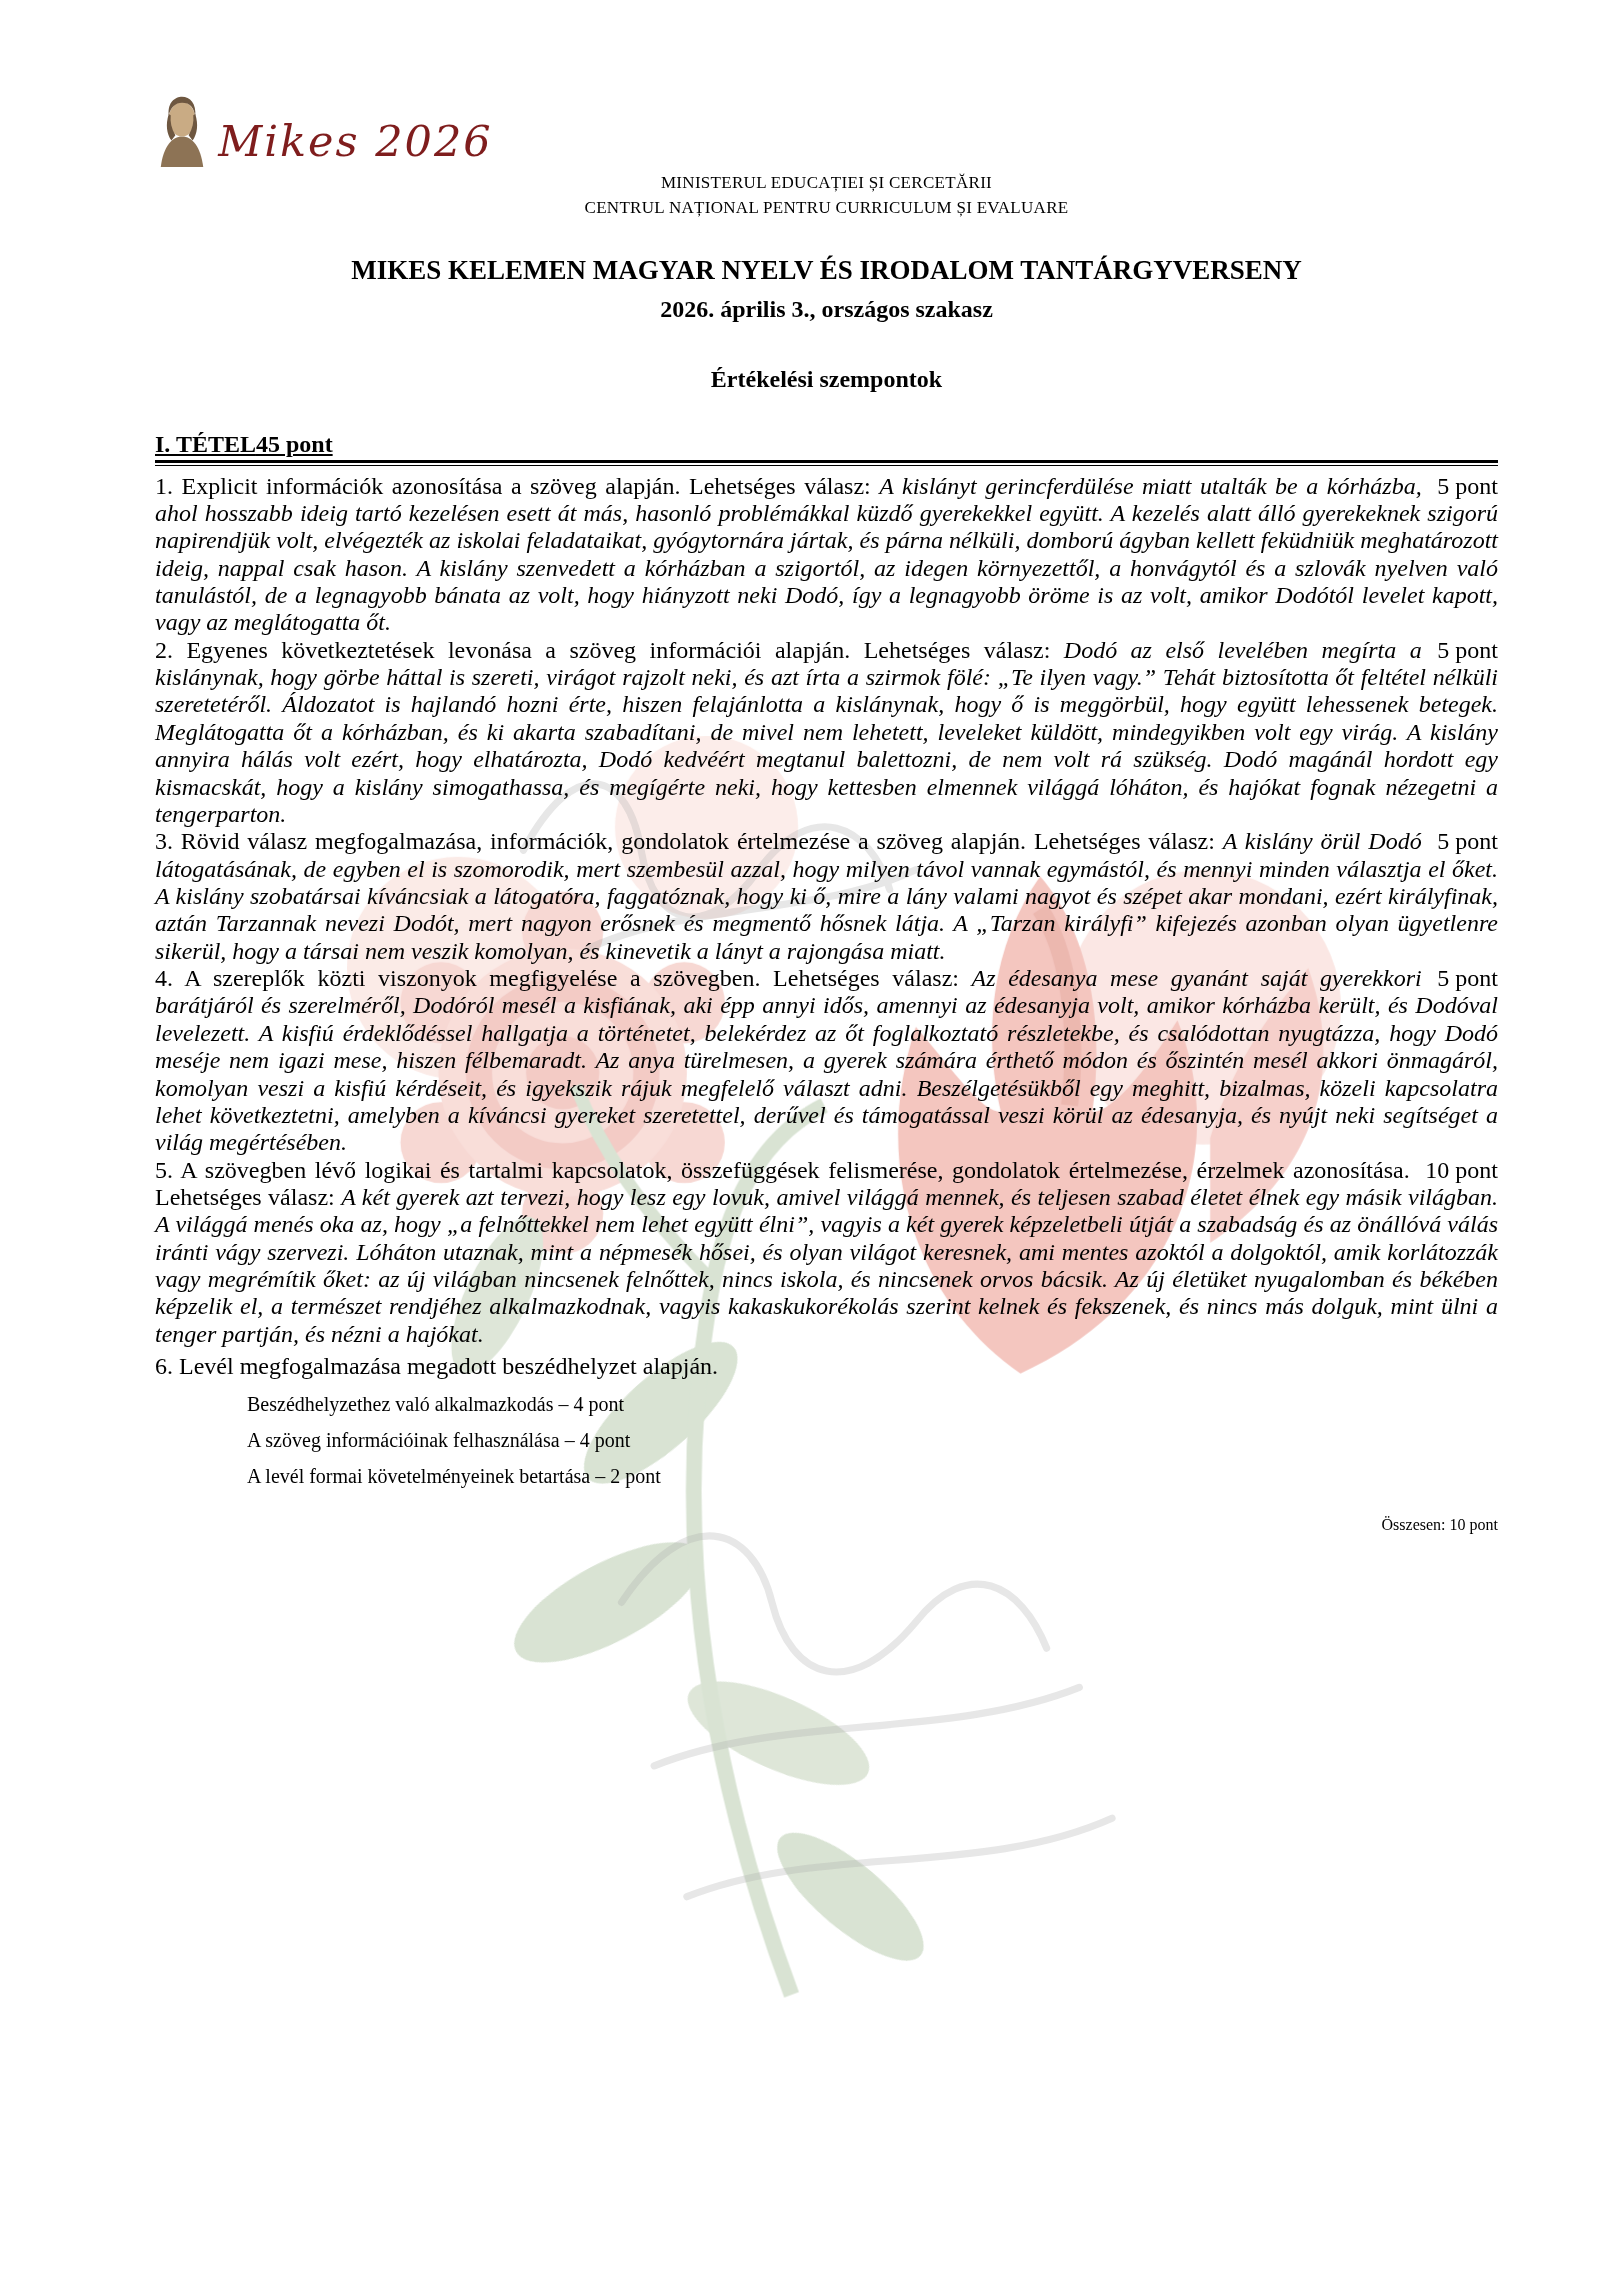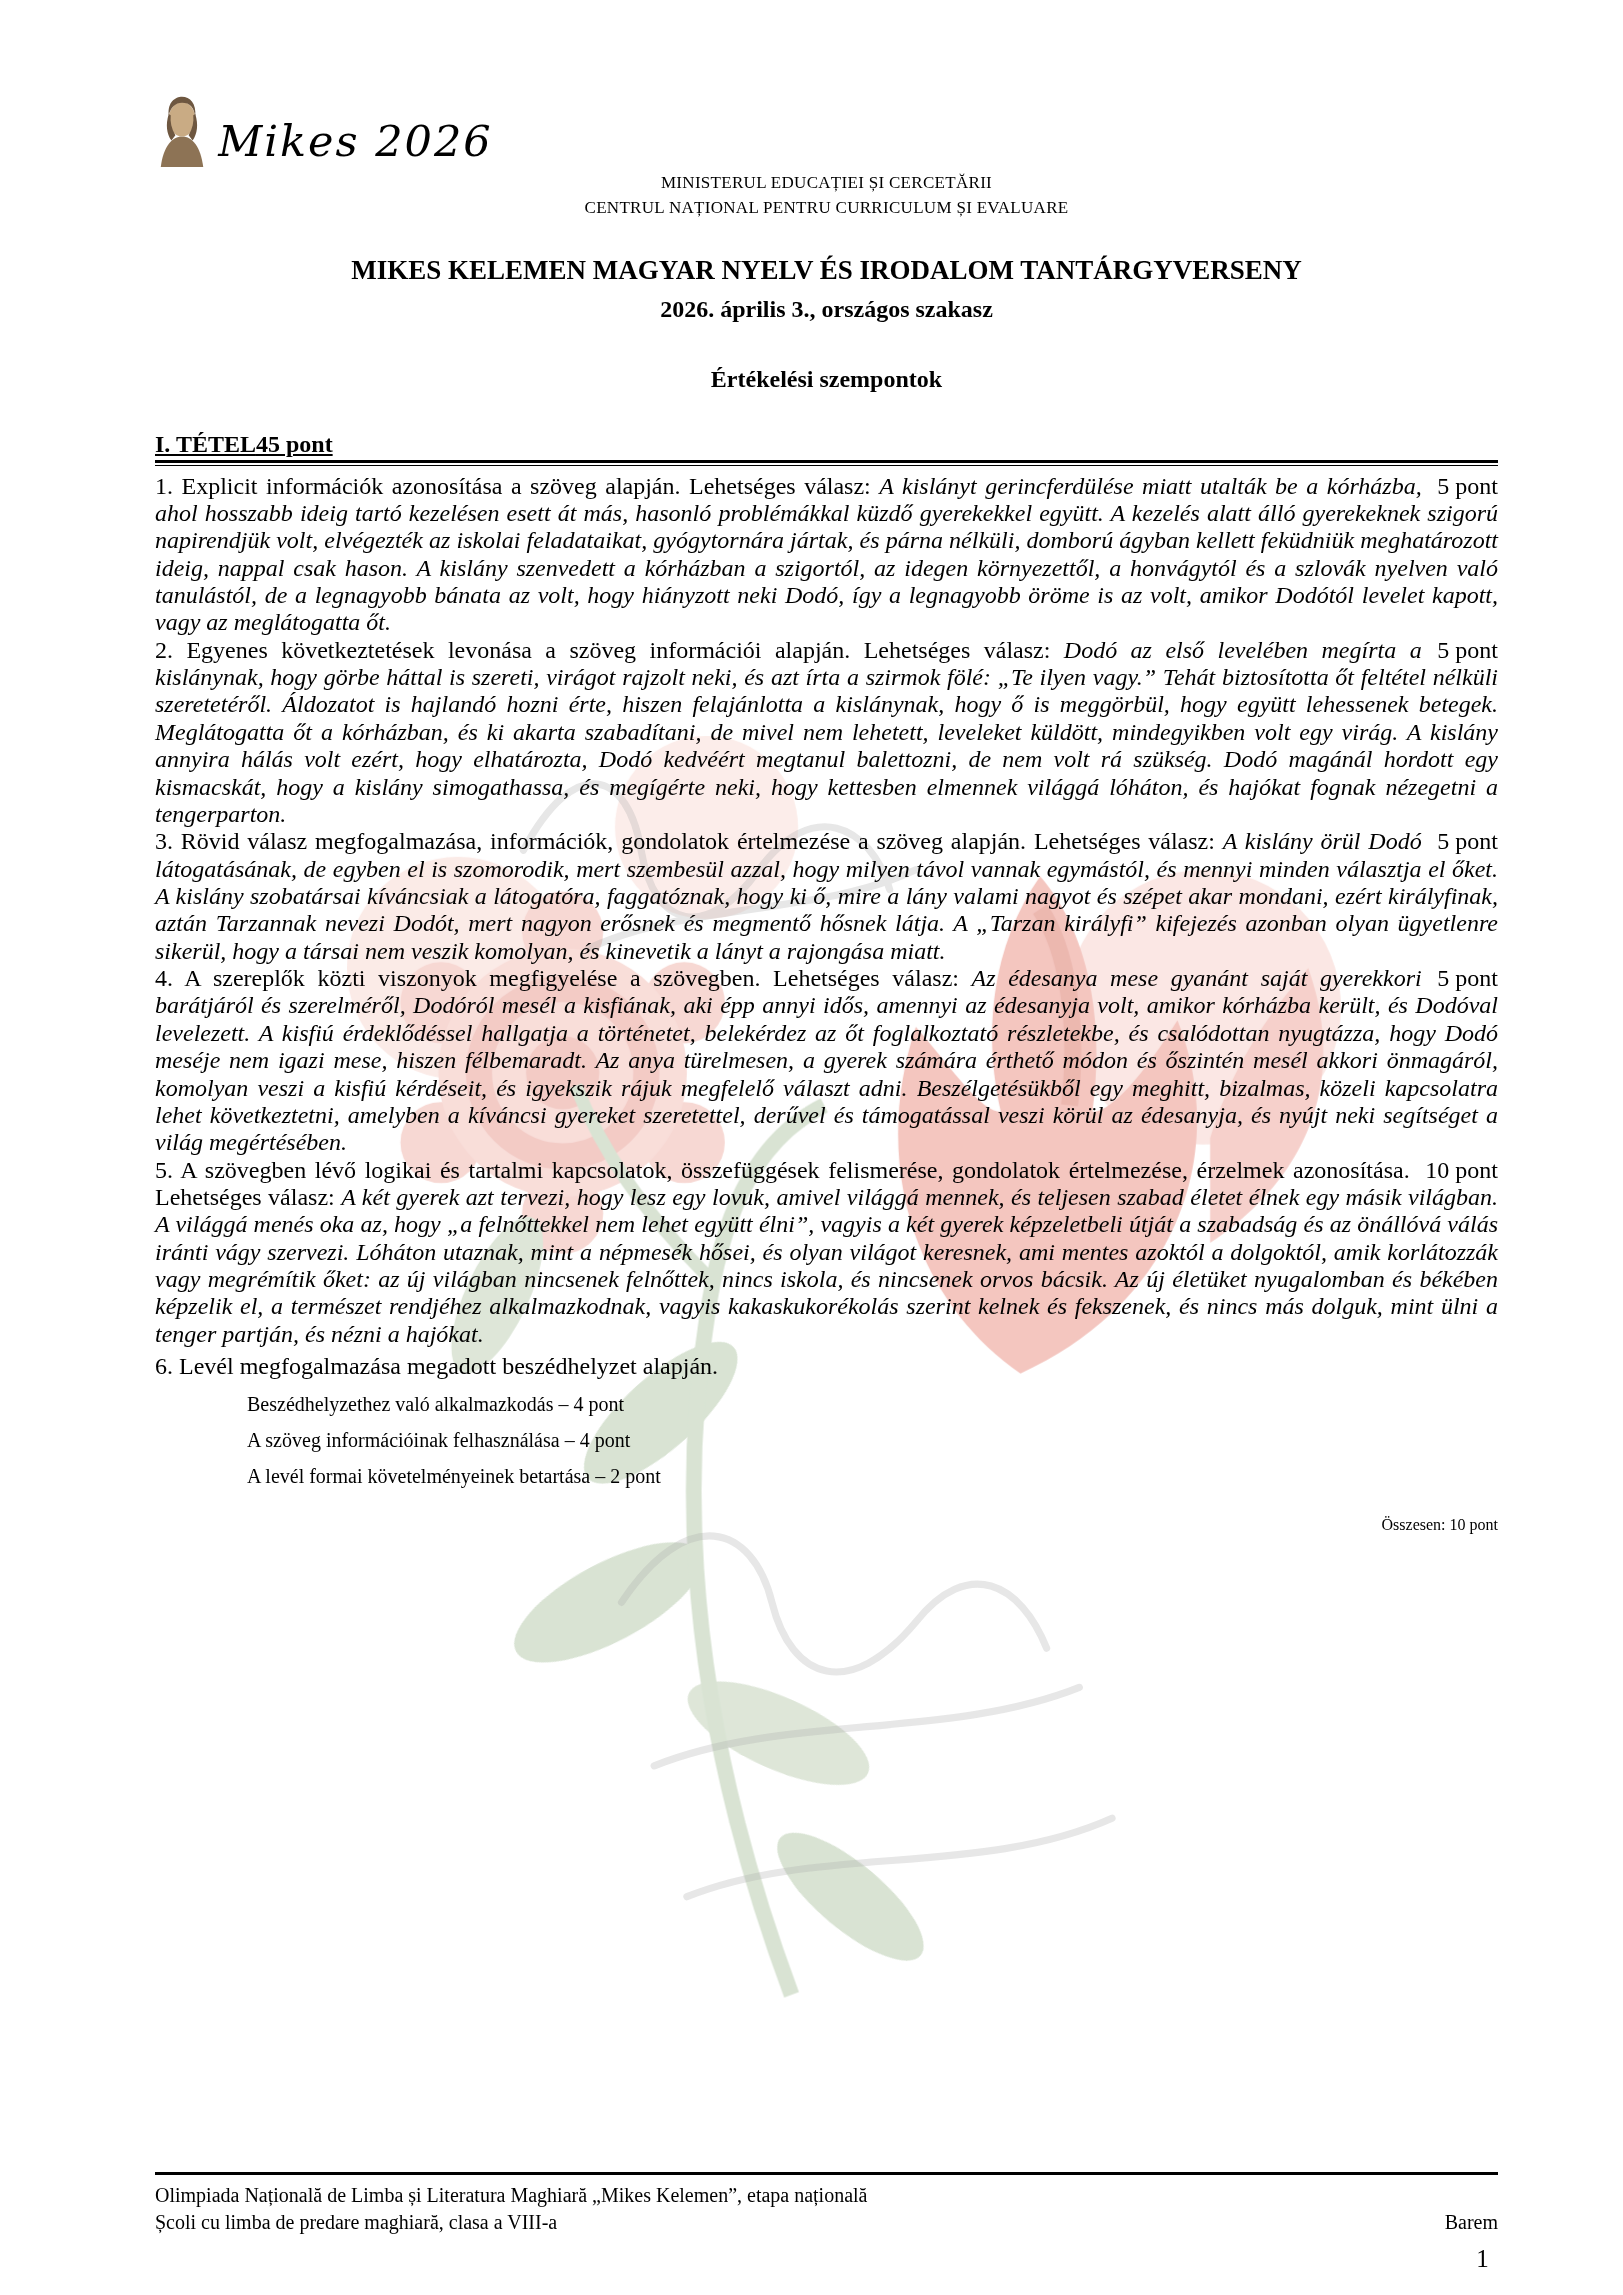--- a/index.html
+++ b/index.html
@@ -19,21 +19,21 @@
     position:relative; z-index:1;
     padding:90px 125px 0 155px;
   }
   
   .logo-row { display:flex; align-items:flex-end; gap:9.2px; height:77px; }
   .logo-text {
     font-family:"DejaVu Serif", serif;
     font-style:italic;
     font-size:43px;
     letter-spacing:2px;
-    color:#000000;
+    color:#7f1d1d;
     line-height:1;
     padding-bottom:3.9px;
   }
   
   .ministry { text-align:center; font-size:17px; line-height:1.5; letter-spacing:0.3px; margin-top:2.6px; }
   .comp-title { text-align:center; font-weight:bold; font-size:27px; margin-top:34px; }
   .comp-date  { text-align:center; font-weight:bold; font-size:24px; margin-top:10.5px; }
   .grade      { text-align:center; font-weight:bold; font-size:24px; margin-top:51px; }
   .section-title { text-align:center; font-weight:bold; font-size:24px; margin-top:43px; }
   
@@ -148,24 +148,15 @@
     <div>
       <div class="item6-lead">6. Levél megfogalmazása megadott beszédhelyzet alapján.</div>
       <div class="criterion">Beszédhelyzethez való alkalmazkodás – 4 pont</div>
       <div class="criterion">A szöveg információinak felhasználása – 4 pont</div>
       <div class="criterion">A levél formai követelményeinek betartása – 2 pont</div>
       <div class="total-line">Összesen: 10 pont</div>
     </div>
 
   </div>
 
-  <div class="footer">
-    <div class="footer-rule"></div>
-    <div>Olimpiada Națională de Limba și Literatura Maghiară „Mikes Kelemen”, etapa națională</div>
-    <div class="footer-line2">
-      <span>Școli cu limba de predare maghiară, clasa a VIII-a</span>
-      <span>Barem</span>
-    </div>
-    <div class="page-number">1</div>
-  </div>
 
 </div>
 
 
 </body></html>

